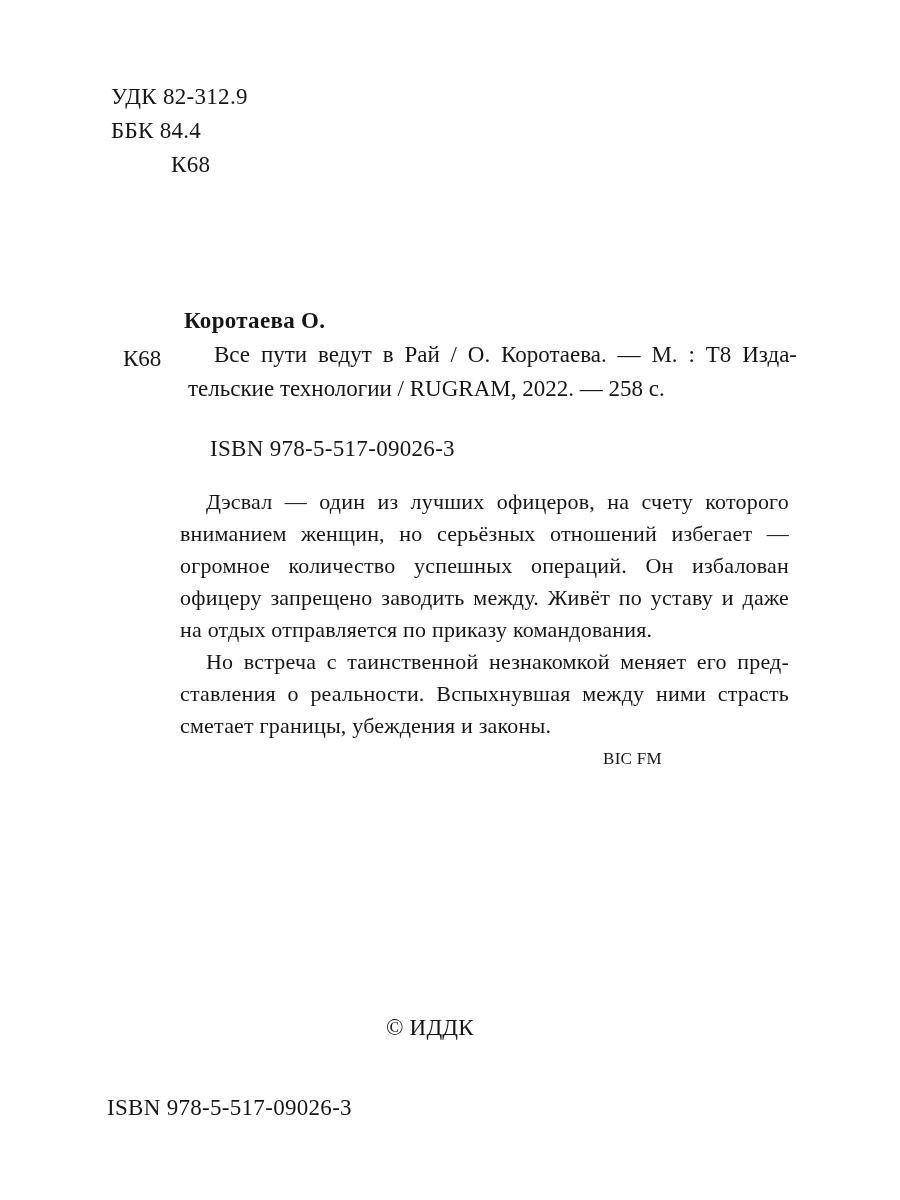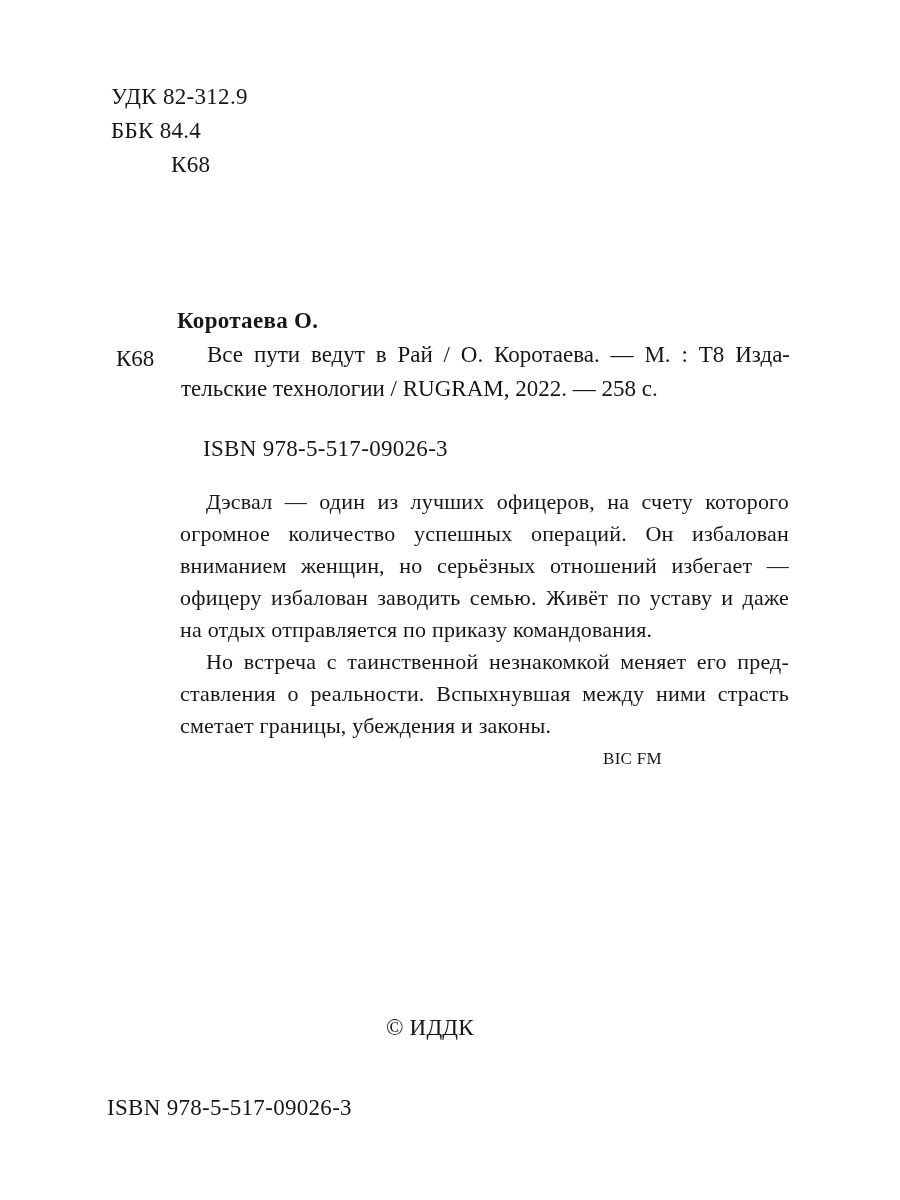--- a/index.html
+++ b/index.html
@@ -16,21 +16,21 @@
   
   #imprint-block {
     left: 95px; top: 66px;
     font-size: 23px; line-height: 30px;
     letter-spacing: 0.3px;
   }
   #imprint-block .code-indent { padding-left: 60px; }
 
   
   #catalog-block {
-    left: 161px; top: 290px; width: 625px;
+    left: 168px; top: 290px; width: 625px;
     font-size: 23px; line-height: 30px;
   }
   #catalog-block .author { font-weight: bold; letter-spacing: 0.3px; }
   #catalog-block .entry { position: relative; }
   .hang-code {
     position: absolute; left: -65px; top: 0;
     white-space: nowrap;
   }
   .just { text-align: justify; text-align-last: justify; }
   .last { text-align-last: left; }
@@ -80,23 +80,23 @@
       <span class="hang-code">К68</span>
       <div class="just indent">Все пути ведут в Рай / О. Коротаева. — М. : Т8 Изда-</div>
       <div class="just last">тельские технологии / RUGRAM, 2022. — 258 с.</div>
     </div>
     <div class="isbn-line">ISBN 978-5-517-09026-3</div>
   </div>
 
   <div class="block" id="annotation-block">
     <div>
       <div class="just indent">Дэсвал — один из лучших офицеров, на счету которого</div>
+      <div class="just">вниманием женщин, но серьёзных отношений избегает —</div>
       <div class="just">огромное количество успешных операций. Он избалован</div>
-      <div class="just">вниманием женщин, но серьёзных отношений избегает —</div>
-      <div class="just">офицеру избалован заводить семью. Живёт по уставу и даже</div>
+      <div class="just">офицеру запрещено заводить между. Живёт по уставу и даже</div>
       <div class="just last">на отдых отправляется по приказу командования.</div>
     </div>
     <div>
       <div class="just indent">Но встреча с таинственной незнакомкой меняет его пред-</div>
       <div class="just">ставления о реальности. Вспыхнувшая между ними страсть</div>
       <div class="just last">сметает границы, убеждения и законы.</div>
     </div>
   </div>
 
   <div class="block" id="codes-block">

